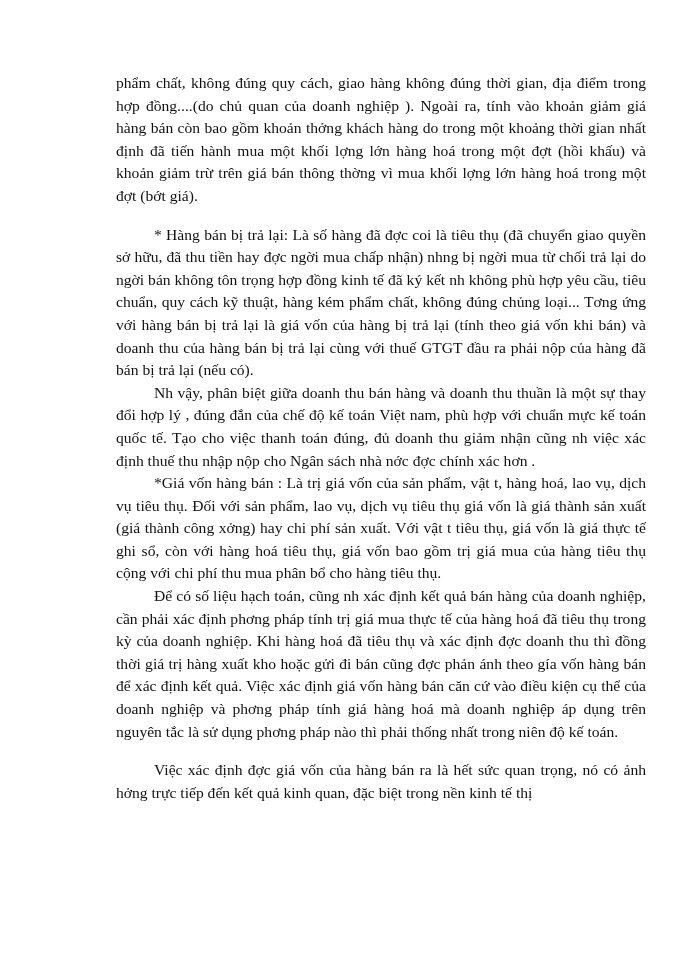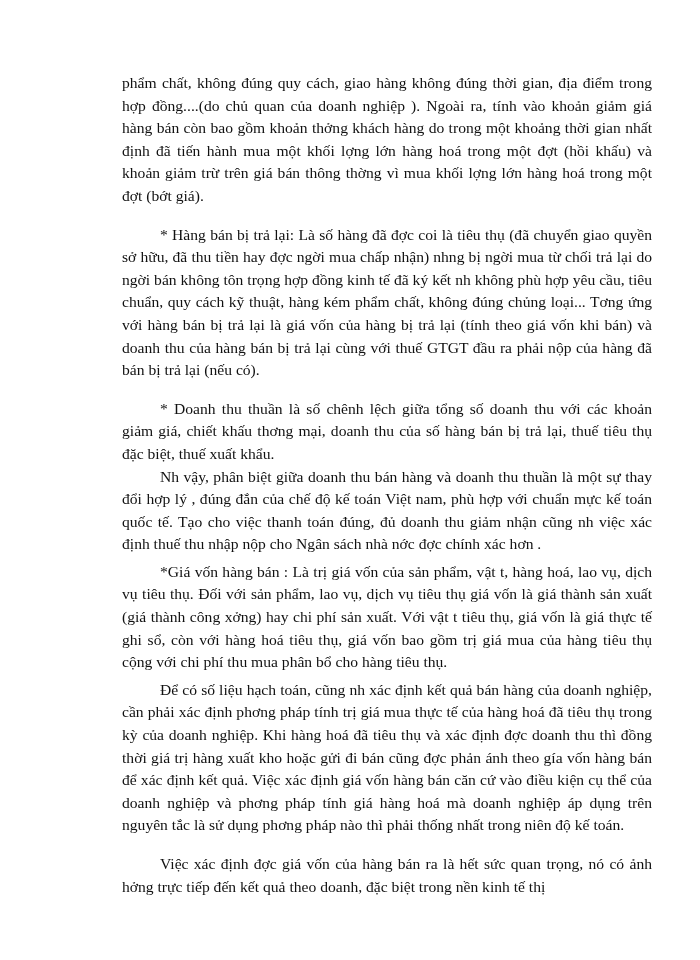--- a/index.html
+++ b/index.html
@@ -8,46 +8,44 @@
       background: #ffffff;
     }
     body {
       width: 700px;
       height: 960px;
       overflow: hidden;
       position: relative;
     }
     .page {
       position: absolute;
-      left: 122px;
+      left: 116px;
       top: 72px;
       width: 530px;
       font-family: "Liberation Serif", "DejaVu Serif", serif;
       font-size: 15.6px;
       line-height: 22.6px;
       color: #111111;
     }
     .para {
       margin: 0;
       text-align: justify;
     }
     .para.indent {
       text-indent: 38px;
     }
     .para.gap {
       margin-top: 16px;
     }
     .para.gap-lg {
-      margin-top: 5px;
     }
   </style>
 </head>
 <body>
 
 <div class="page">
   <p class="para">phẩm chất, không đúng quy cách, giao hàng không đúng thời gian, địa điểm trong hợp đồng....(do chủ quan của doanh nghiệp ). Ngoài ra, tính vào khoản giảm giá hàng bán còn bao gồm khoản thởng   khách hàng do trong một khoảng thời gian nhất định đã tiến hành mua một khối lợng   lớn hàng hoá trong một đợt (hồi khấu) và khoản giảm trừ trên giá bán thông thờng   vì mua khối lợng lớn hàng hoá trong một đợt (bớt giá).</p>
   <p class="para indent gap">* Hàng bán bị trả lại:  Là số hàng đã đợc   coi là tiêu thụ (đã chuyển giao quyền sở hữu, đã thu tiền hay đợc   ngời   mua chấp nhận) nhng   bị ngời   mua từ chối trả lại do ngời   bán không tôn trọng hợp đồng kinh tế đã ký kết nh không phù hợp yêu cầu, tiêu chuẩn, quy cách kỹ thuật, hàng kém phẩm chất, không đúng chủng loại... Tơng   ứng với hàng bán bị trả lại là giá vốn của hàng bị trả lại (tính theo giá vốn khi bán) và doanh thu của hàng bán bị trả lại cùng với thuế GTGT đầu ra phải nộp của hàng đã bán bị trả lại (nếu có).</p>
-  <p class="para indent gap">* Doanh thu thuần là số chênh lệch giữa tổng số doanh thu với các khoản giảm giá, chiết khấu thơng   mại, doanh thu của số hàng bán bị trả lại, thuế tiêu thụ đặc biệt, thuế xuất khẩu.</p>
   <p class="para indent">Nh   vậy, phân biệt giữa doanh thu bán hàng và doanh thu thuần là một sự thay đổi hợp lý , đúng đắn của chế độ kế toán Việt nam, phù hợp với chuẩn mực kế toán quốc tế. Tạo cho việc thanh toán đúng, đủ doanh thu giảm nhận cũng nh   việc xác định thuế thu nhập nộp cho Ngân sách nhà nớc   đợc   chính xác hơn .</p>
   <p class="para indent gap-lg">*Giá vốn hàng bán : Là trị giá vốn của sản phẩm, vật t,   hàng hoá, lao vụ, dịch vụ tiêu thụ. Đối với sản phẩm, lao vụ, dịch vụ tiêu thụ giá vốn là giá thành sản xuất (giá thành công xởng)   hay chi phí sản xuất. Với vật t   tiêu thụ, giá vốn là giá thực tế ghi sổ, còn với hàng hoá tiêu thụ, giá vốn bao gồm trị giá mua của hàng tiêu thụ cộng với chi phí thu mua phân bổ cho hàng tiêu thụ.</p>
   <p class="para indent gap-lg">Để có số liệu hạch toán, cũng nh   xác định kết quả bán hàng của doanh nghiệp, cần phải xác định phơng   pháp tính trị giá mua thực tế của hàng hoá đã tiêu thụ trong kỳ của doanh nghiệp. Khi hàng hoá đã tiêu thụ và xác định đợc doanh thu thì đồng thời giá trị hàng xuất kho hoặc gửi đi bán cũng đợc   phản ánh theo gía vốn hàng bán  để xác định kết quả. Việc xác định giá vốn hàng bán căn cứ vào điều kiện cụ thể của doanh nghiệp và phơng   pháp tính giá hàng hoá mà doanh nghiệp áp dụng trên nguyên tắc là sử dụng phơng   pháp nào thì phải thống nhất trong niên độ kế toán.</p>
-  <p class="para indent gap">Việc xác định đợc   giá vốn của hàng bán ra là hết sức quan trọng, nó có ảnh hởng   trực tiếp đến kết quả theo doanh, đặc biệt trong nền kinh tế thị</p>
+  <p class="para indent gap">Việc xác định đợc   giá vốn của hàng bán ra là hết sức quan trọng, nó có ảnh hởng   trực tiếp đến kết quả kinh quan, đặc biệt trong nền kinh tế thị</p>
 </div>
 
 </body></html>

